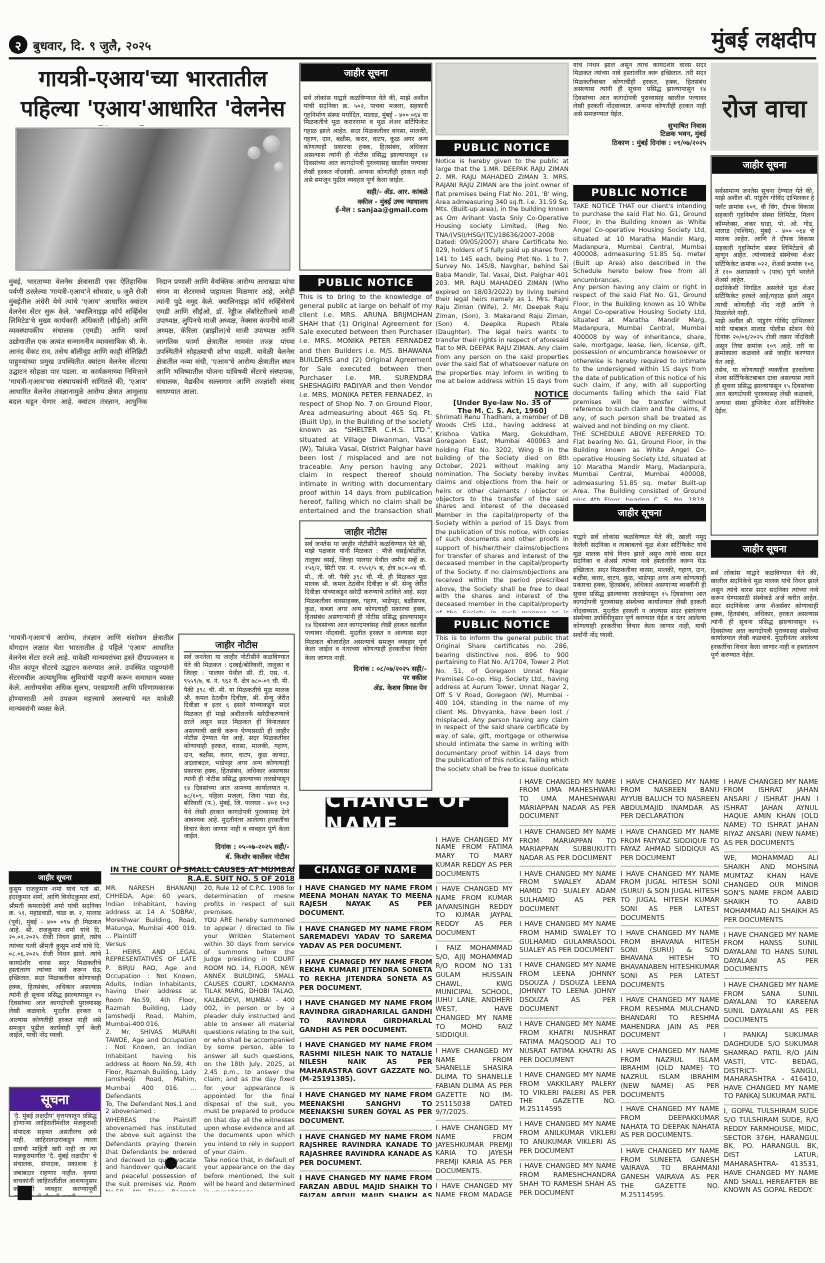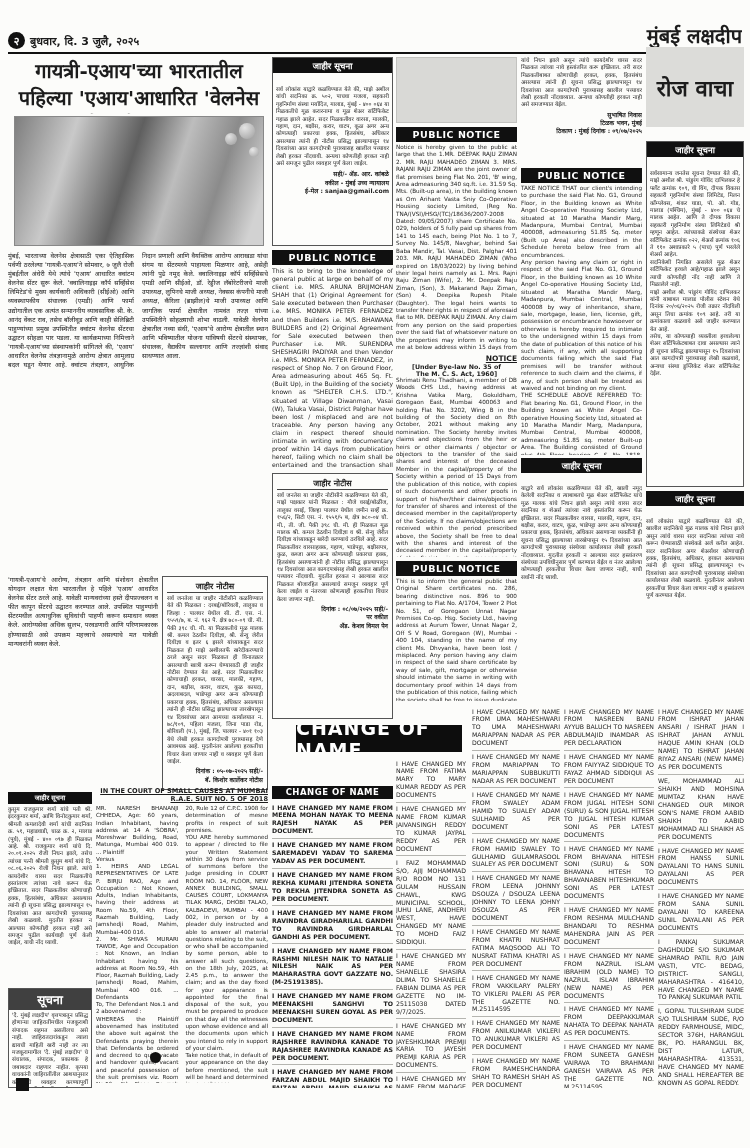--- a/index.html
+++ b/index.html
@@ -30,41 +30,41 @@
   .ntext{font-size:6.1px;line-height:1.33;}
   .ntext-sm{font-size:5.7px;line-height:1.3;}
   .sign{font-size:6.1px;line-height:1.35;text-align:right;font-weight:bold;margin-top:2px;}
   .center{text-align:center;}
   .grayad{background:#d9d9d6;border:1px solid #c2c2bf;}
   
   .roj{background:#dcdcd9;display:flex;flex-direction:column;align-items:center;justify-content:center;}
   .roj .l1{font-size:22px;font-weight:bold;}
   .roj .l2{font-size:19px;font-weight:bold;margin-top:4px;}
   
-  .suchana-hdr{background:#404040;color:#fff;text-align:center;font-weight:bold;font-size:12px;padding:2px 12px;}
+  .suchana-hdr{background:#4c1d95;color:#fff;text-align:center;font-weight:bold;font-size:12px;padding:2px 12px;}
   
   .court-title{font-size:6.6px;font-weight:bold;text-align:right;text-decoration:underline;}
   .court-body{font-size:5.6px;line-height:1.3;column-count:2;column-gap:7px;}
   .seal{position:absolute;width:11px;height:11px;border-radius:50%;background:#111;}
   
   .banner{background:#0d0d0d;color:#fff;display:flex;align-items:center;justify-content:center;
           font-weight:800;font-size:19px;letter-spacing:1px;}
   .nc-item{font-size:6.2px;line-height:1.28;border-bottom:1px solid #b5b5b0;padding:2.5px 0;text-align:justify;}
   .nc-bold .nc-item{font-weight:bold;}
   .corner{background:#111;}
 </style>
 </head>
 <body>
 
 <div id="page">
 
   <div class="blk" id="masthead" style="left:8px;top:24px;width:734px;height:30px;">
     <span class="dateline">
       <span class="pgno">२</span>
-      <span>बुधवार, दि. 3 जुलै, २०२५</span>
+      <span>बुधवार, दि. ९ जुलै, २०२५</span>
     </span>
     <span class="mast-title">मुंबई लक्षदीप</span>
   </div>
 
   <div class="blk headline" style="left:8px;top:58px;width:262px;height:56px;">गायत्री-एआय'च्या भारतातील पहिल्या 'एआय'आधारित 'वेलनेस सेंटर'चे उद्घाटन</div>
   <div class="blk photo" style="left:14px;top:116px;width:250px;height:130px;">
     <span class="ball" style="right:8px;top:6px;width:16px;height:16px;"></span>
     <span class="ball" style="right:26px;top:16px;width:12px;height:12px;"></span>
     <span class="ball" style="right:4px;top:30px;width:10px;height:10px;"></span>
   </div>
@@ -158,21 +158,21 @@
 Any person having any claim or right in respect of the said Flat No. G1, Ground Floor, in the Building known as 10 White Angel Co-operative Housing Society Ltd, situated at Maratha Mandir Marg, Madanpura, Mumbai Central, Mumbai 400008 by way of inheritance, share, sale, mortgage, lease, lien, license, gift, possession or encumbrance howsoever or otherwise is hereby required to intimate to the undersigned within 15 days from the date of publication of this notice of his such claim, if any, with all supporting documents failing which the said Flat premises will be transfer without reference to such claim and the claims, if any, of such person shall be treated as waived and not binding on my client.
 THE SCHEDULE ABOVE REFERRED TO: Flat bearing No. G1, Ground Floor, in the Building known as White Angel Co-operative Housing Society Ltd, situated at 10 Maratha Mandir Marg, Madanpura, Mumbai Central, Mumbai 400008, admeasuring 51.85 sq. meter Built-up Area. The Building consisted of Ground plus 4th Floor, bearing C. S. No. 1818, Byculla Division, in the B.M.C Ward E. Dated this 9th July, 2025.</div>
 
   </div>
 
   <div class="blk" style="left:521px;top:458px;width:121px;height:243px;">
     <div class="hdr-dev">जाहीर सूचना</div>
     <div class="ntext-sm just">याद्वारे सर्व लोकांस कळविण्यात येते की, खाली नमूद केलेली सदनिका व त्याबाबतचे मूळ शेअर सर्टिफिकेट यांचे मूळ मालक यांचे निधन झाले असून त्यांचे वारस सदर सदनिका व शेअर्स त्यांच्या नावे हस्तांतरित करून घेऊ इच्छितात. सदर मिळकतीवर वारसा, मालकी, गहाण, दान, बक्षीस, करार, वाटप, कूळ, भाडेपट्टा अगर अन्य कोणत्याही प्रकारचा हक्क, हितसंबंध, अधिकार असणाऱ्या व्यक्तींनी ही सूचना प्रसिद्ध झाल्याच्या तारखेपासून १५ दिवसांच्या आत कागदोपत्री पुराव्यासह संस्थेच्या कार्यालयात लेखी हरकती नोंदवाव्यात. मुदतीत हरकती न आल्यास सदर हस्तांतरण संस्थेच्या उपविधीनुसार पूर्ण करण्यात येईल व नंतर आलेल्या कोणत्याही हरकतीचा विचार केला जाणार नाही, याची सर्वांनी नोंद घ्यावी.</div>
   </div>
 
-  <div class="blk roj" style="left:646px;top:47px;width:98px;height:80px;">
+  <div class="blk roj" style="left:646px;top:57px;width:98px;height:80px;">
     <div class="l1">रोज वाचा</div>
   </div>
 
   <div class="blk bordered" style="left:646px;top:141px;width:98px;height:346px;padding:0;">
     <div class="hdr-dev">जाहीर सूचना</div>
     <div class="ntext-sm just pre" style="padding:1px 3px;">सर्वसामान्य जनतेस सूचना देण्यात येते की, माझे अशील श्री. पांडुरंग गोविंद दाभिलकर हे फ्लॅट क्रमांक १०९, वी विंग, दीपक विकास सहकारी गृहनिर्माण संस्था लिमिटेड, मिलन कॉम्प्लेक्स, शंकर घाडा, पो. ओ. गोड, मालाड (पश्चिम), मुंबई - ४०० ०६४ चे मालक आहेत. आणि ते दीपक विकास सहकारी गृहनिर्माण संस्था लिमिटेडचे श्री म्हणून आहेत. त्यांच्याकडे संस्थेच्या शेअर सर्टिफिकेट क्रमांक ०२२, शेअर्स क्रमांक १०६ ते ११० अशाप्रकारे ५ (पाच) पूर्ण भरलेले शेअर्स आहेत.
 सदनिकेशी निगडित असलेले मूळ शेअर सर्टिफिकेट हरवले आहे/गहाळ झाले असून त्याची कोणतीही नोंद नाही आणि ते मिळालेले नाही.
 माझे अशील श्री. पांडुरंग गोविंद दाभिलकर यांनी याबाबत मालाड पोलीस स्टेशन येथे दिनांक २०/०६/२०२५ रोजी तक्रार नोंदविली असून तिचा क्रमांक १०९ आहे. तरी या क्रमांकाला कळवावे असे जाहीर करण्यात येत आहे.
 तसेच, या कोणत्याही व्यक्तीला हरवलेल्या शेअर सर्टिफिकेटबाबत दावा असल्यास त्याने ही सूचना प्रसिद्ध झाल्यापासून १५ दिवसांच्या आत कागदोपत्री पुराव्यासह लेखी कळवावे, अन्यथा संस्था डुप्लिकेट शेअर सर्टिफिकेट देईल.</div>
   </div>

